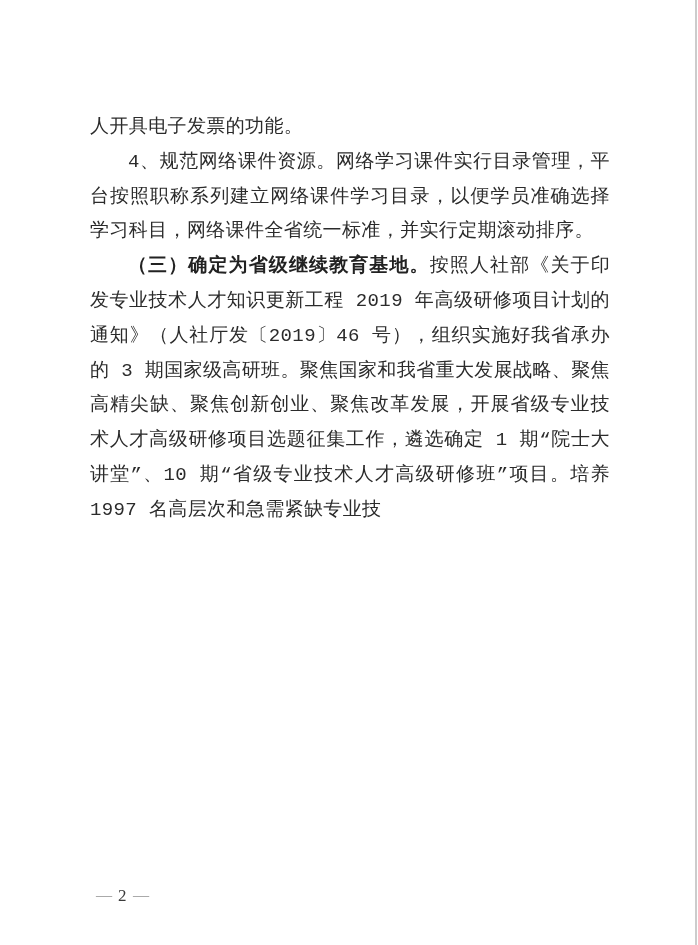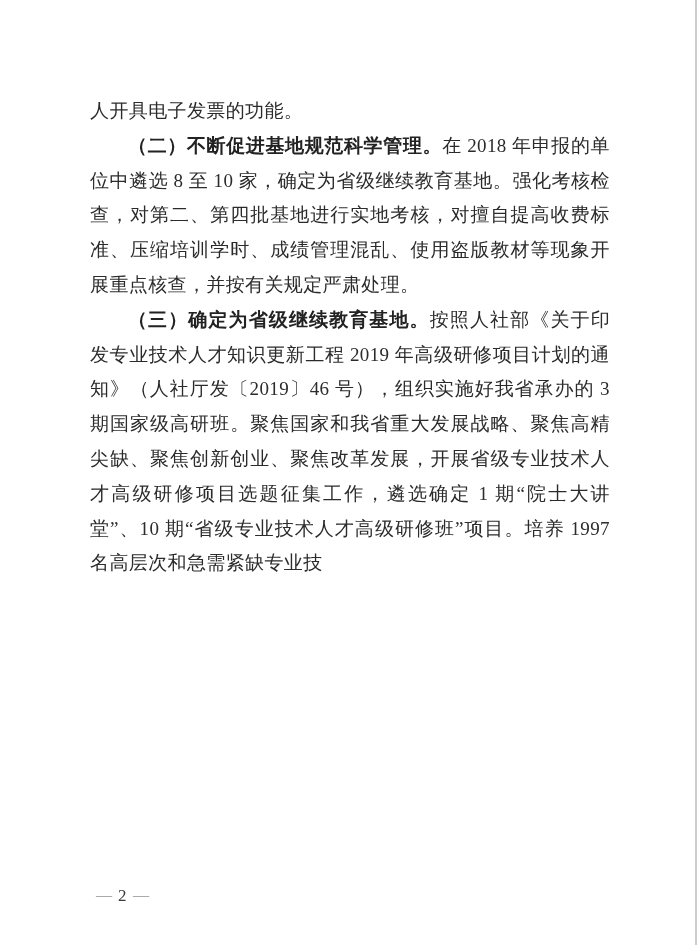--- a/index.html
+++ b/index.html
@@ -19,23 +19,24 @@
   .page-edge {
     position: absolute;
     top: 0;
     right: 1px;
     width: 2px;
     height: 945px;
     background: #cccccc;
   }
   .doc-body {
     position: absolute;
-    top: 94px;
+    top: 110px;
     left: 90px;
     width: 520px;
+    font-family: Liberation Mono, monospace;
   }
   .doc-body p {
     margin: 0;
     padding: 0;
     font-size: 19px;
     line-height: 34.8px;
     letter-spacing: 0.02em;
     color: #2b2b2b;
     text-align: justify;
     text-justify: inter-ideograph;
@@ -69,21 +70,21 @@
 </style>
 </head>
 <body>
 
 <div class="page">
 
   <div class="page-edge"></div>
 
   <main class="doc-body" id="doc-body">
       <p><span class="seg-regular">人开具电子发票的功能。</span></p>
-      <p class="indent"><span class="seg-bold">（二）不断促进基地规范科学管理。</span><span class="seg-regular">在 2018 年申报的单位中遴选 8 至 10 家，确定为省级继续教育基地。强化考核检查，对第二、第四批基地进行实地考核，对擅自提高收费标准、压缩培训学时、成绩管理混乱、使用盗版教材等现象开展重点核查，并按有关规定严肃处理。</span></p>
+      <p class="indent"><span class="seg-regular">4、规范网络课件资源。网络学习课件实行目录管理，平台按照职称系列建立网络课件学习目录，以便学员准确选择学习科目，网络课件全省统一标准，并实行定期滚动排序。</span></p>
       <p class="indent"><span class="seg-bold">（三）确定为省级继续教育基地。</span><span class="seg-regular">按照人社部《关于印发专业技术人才知识更新工程 2019 年高级研修项目计划的通知》（人社厅发〔2019〕46 号），组织实施好我省承办的 3 期国家级高研班。聚焦国家和我省重大发展战略、聚焦高精尖缺、聚焦创新创业、聚焦改革发展，开展省级专业技术人才高级研修项目选题征集工作，遴选确定 1 期“院士大讲堂”、10 期“省级专业技术人才高级研修班”项目。培养 1997 名高层次和急需紧缺专业技</span></p>
     </main>
 
   <div class="page-footer">
     <span class="dash">—</span>
     <span class="num">2</span>
     <span class="dash">—</span>
   </div>
 
 </div>

